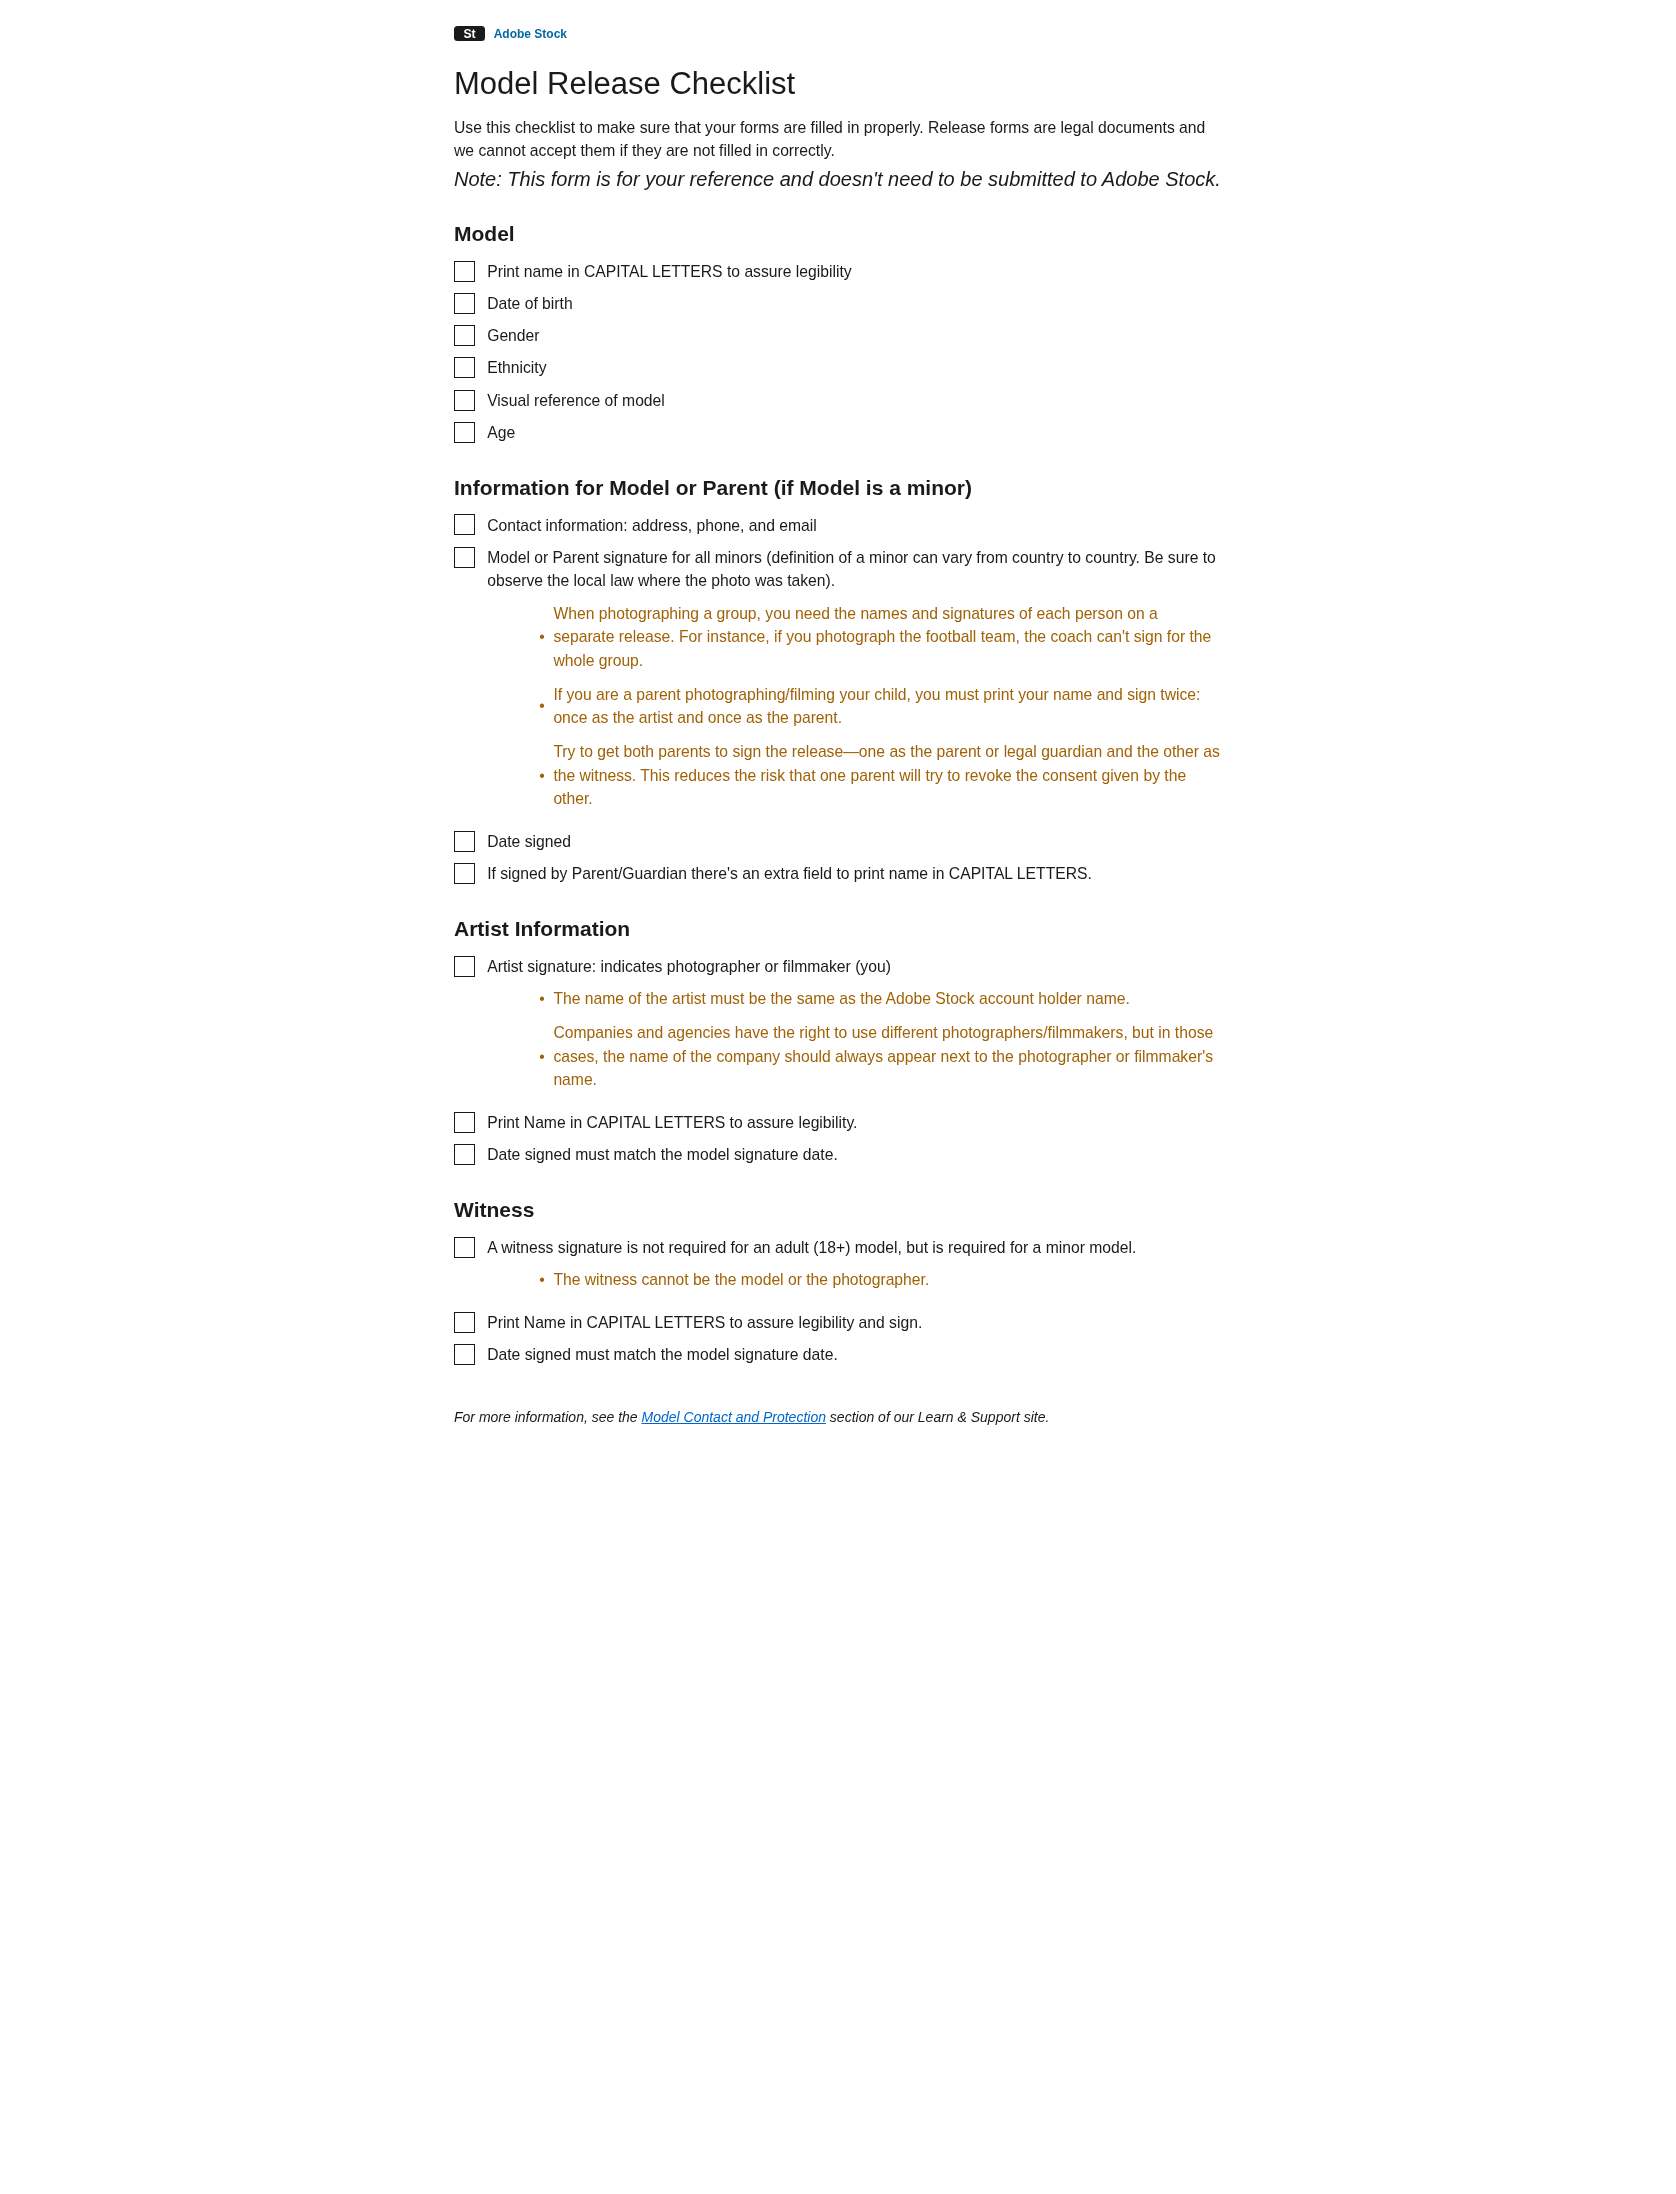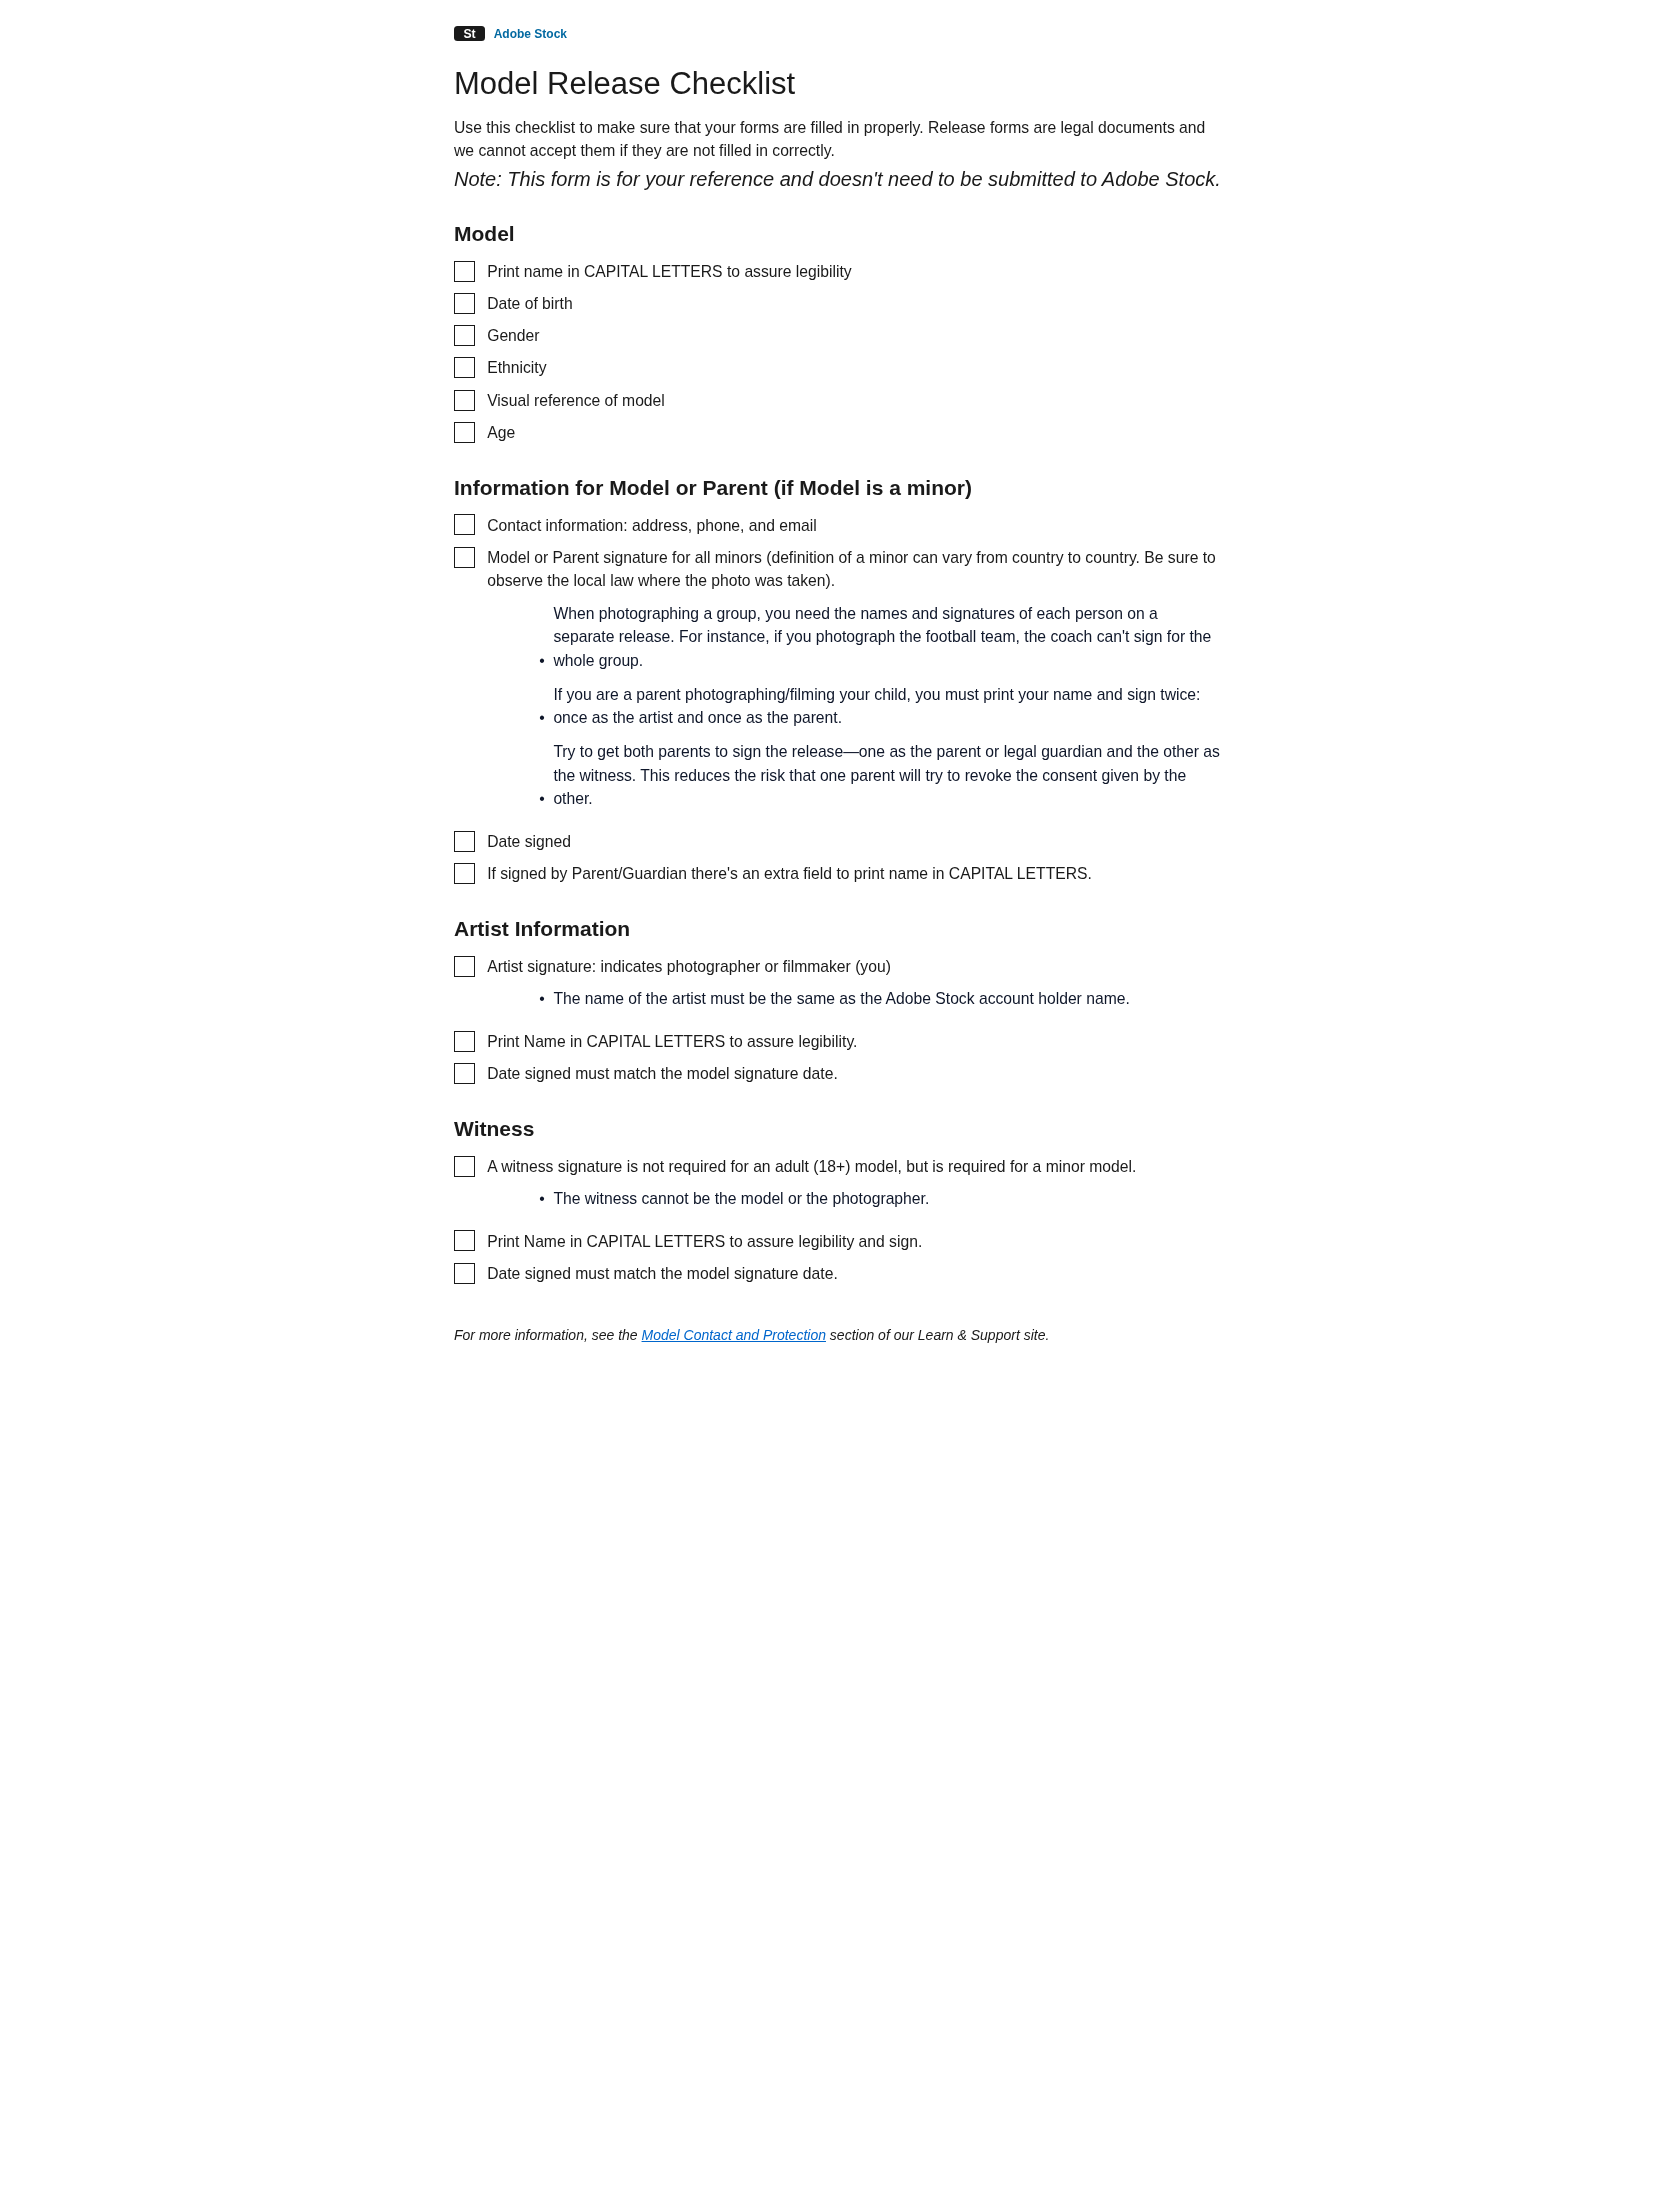--- a/index.html
+++ b/index.html
@@ -102,26 +102,26 @@
       flex: 1;
     }
 
     .bullet-list {
       list-style: none;
       margin: 8.7px 0 8.7px 52px;
     }
 
     .bullet-list li {
       display: flex;
-      align-items: flex-end;
+      align-items: center;
       gap: 8.7px;
       margin-bottom: 10.5px;
       font-size: 15.7px;
       line-height: 1.5;
-      color: #0f172a;
+      color: #a16207;
     }
 
     .bullet-list li::before {
       content: "•";
       font-size: 15.7px;
       flex-shrink: 0;
       margin-top: 0px;
     }
 
     .footer-text {
@@ -221,20 +221,23 @@
   <h2>Artist Information</h2>
 
   <div class="checklist-item">
     <div class="checkbox"></div>
     <div style="flex:1">
       <span class="checklist-item-text">Artist signature: indicates photographer or filmmaker (you)</span>
       <ul class="bullet-list">
         <li>
           <span>The name of the artist must be the same as the Adobe Stock account holder name.</span>
         </li>
+        <li>
+          <span>Companies and agencies have the right to use different photographers/filmmakers, but in those cases, the name of the company should always appear next to the photographer or filmmaker's name.</span>
+        </li>
       </ul>
     </div>
   </div>
 
   <div class="checklist-item">
     <div class="checkbox"></div>
     <span class="checklist-item-text">Print Name in CAPITAL LETTERS to assure legibility.</span>
   </div>
   <div class="checklist-item">
     <div class="checkbox"></div>

